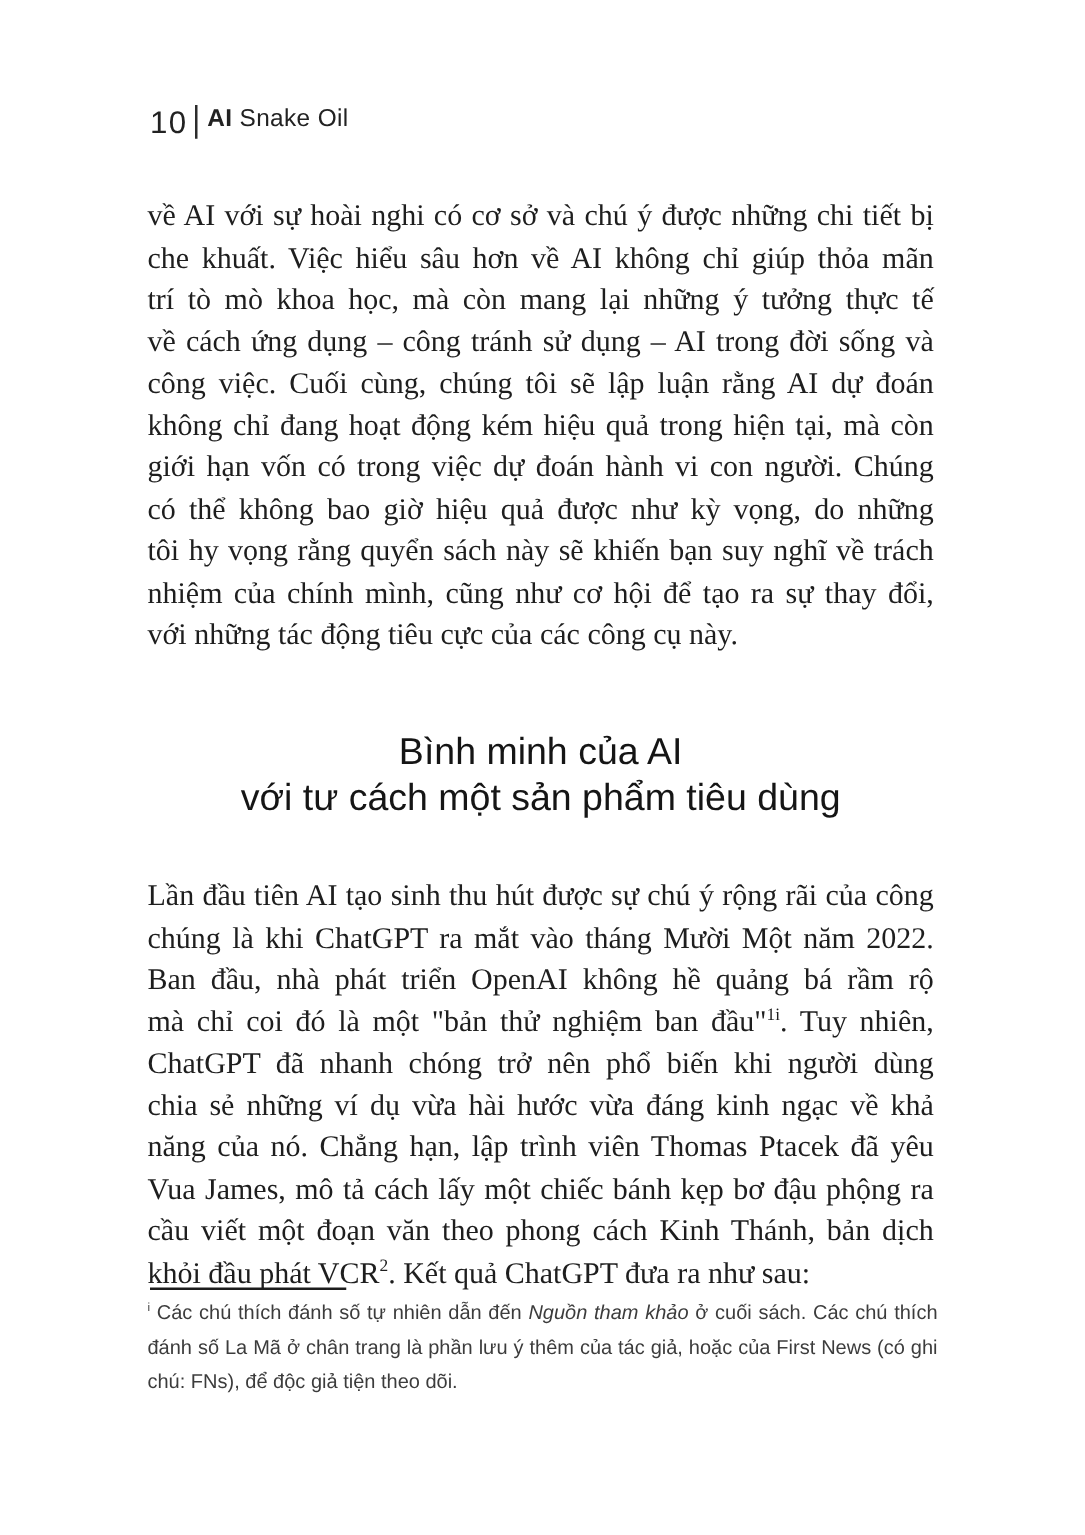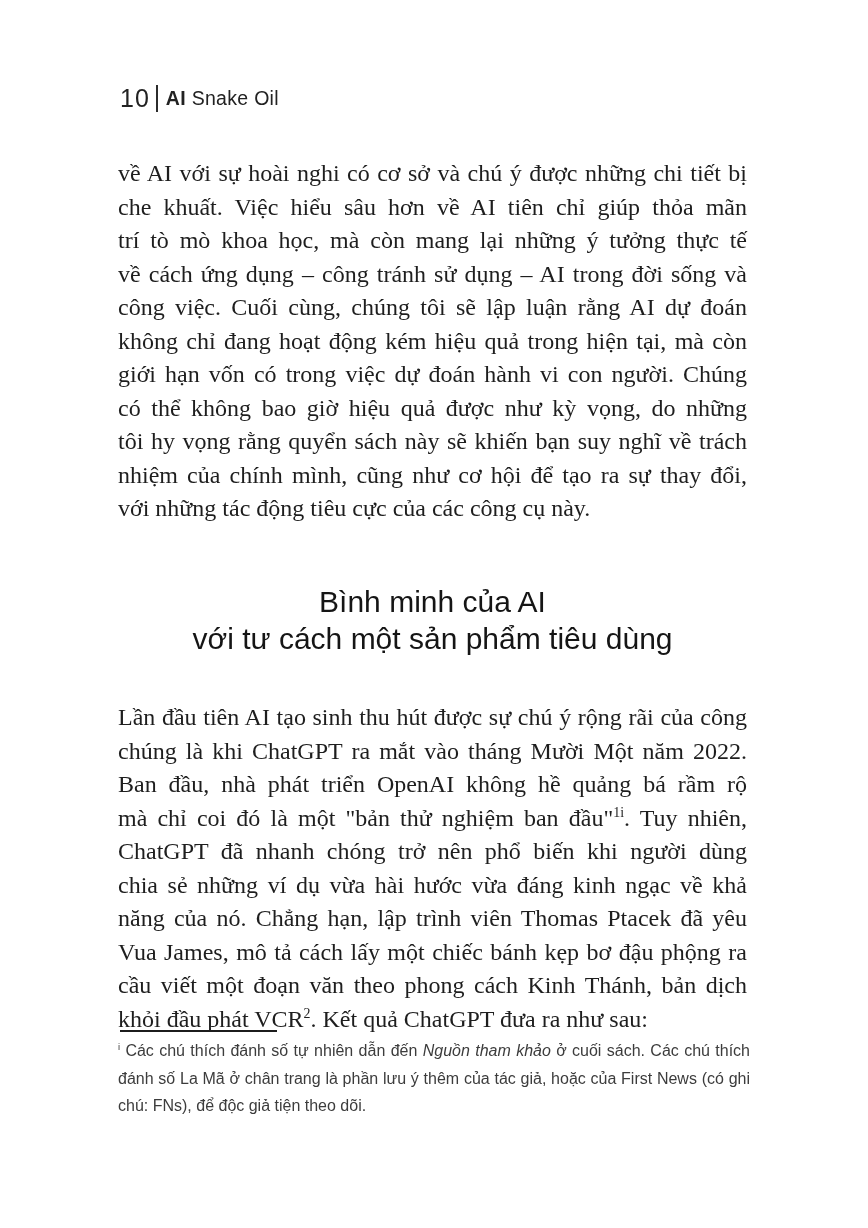--- a/index.html
+++ b/index.html
@@ -8,21 +8,21 @@
     font-family: "Liberation Serif", "DejaVu Serif", serif;
   }
   .page {
     position: relative; width: 868px; height: 1228px;
     background: #ffffff; overflow: hidden;
   }
 
   
   .page-header {
     position: absolute; left: 120px; top: 84px;
-    display: flex; align-items: center;
+    display: flex; align-items: flex-start;
     font-family: "Liberation Sans", "DejaVu Sans", sans-serif;
     color: #222222;
   }
   .page-number { font-size: 25px; letter-spacing: 1px; }
   .header-divider { width: 2px; height: 27px; background: #2c2c2c; margin: 0 8px 0 6px; }
   .book-title { font-size: 19.5px; letter-spacing: 0.3px; }
   .book-title .strong { font-weight: bold; }
 
   
   .para {
@@ -63,21 +63,21 @@
 <div class="page">
 
   <div class="page-header">
     <span class="page-number">10</span>
     <span class="header-divider"></span>
     <span class="book-title"><span class="strong">AI</span><span> Snake Oil</span></span>
   </div>
 
   <div class="para para-1">
       <div class="line">về AI với sự hoài nghi có cơ sở và chú ý được những chi tiết bị</div>
-      <div class="line">che khuất. Việc hiểu sâu hơn về AI tiên chỉ giúp thỏa mãn</div>
+      <div class="line">che khuất. Việc hiểu sâu hơn về AI không chỉ giúp thỏa mãn</div>
       <div class="line">trí tò mò khoa học, mà còn mang lại những ý tưởng thực tế</div>
       <div class="line">về cách ứng dụng – công tránh sử dụng – AI trong đời sống và</div>
       <div class="line">công việc. Cuối cùng, chúng tôi sẽ lập luận rằng AI dự đoán</div>
       <div class="line">không chỉ đang hoạt động kém hiệu quả trong hiện tại, mà còn</div>
       <div class="line">giới hạn vốn có trong việc dự đoán hành vi con người. Chúng</div>
       <div class="line">có thể không bao giờ hiệu quả được như kỳ vọng, do những</div>
       <div class="line">tôi hy vọng rằng quyển sách này sẽ khiến bạn suy nghĩ về trách</div>
       <div class="line">nhiệm của chính mình, cũng như cơ hội để tạo ra sự thay đổi,</div>
       <div class="line">với những tác động tiêu cực của các công cụ này.</div>
     </div>

